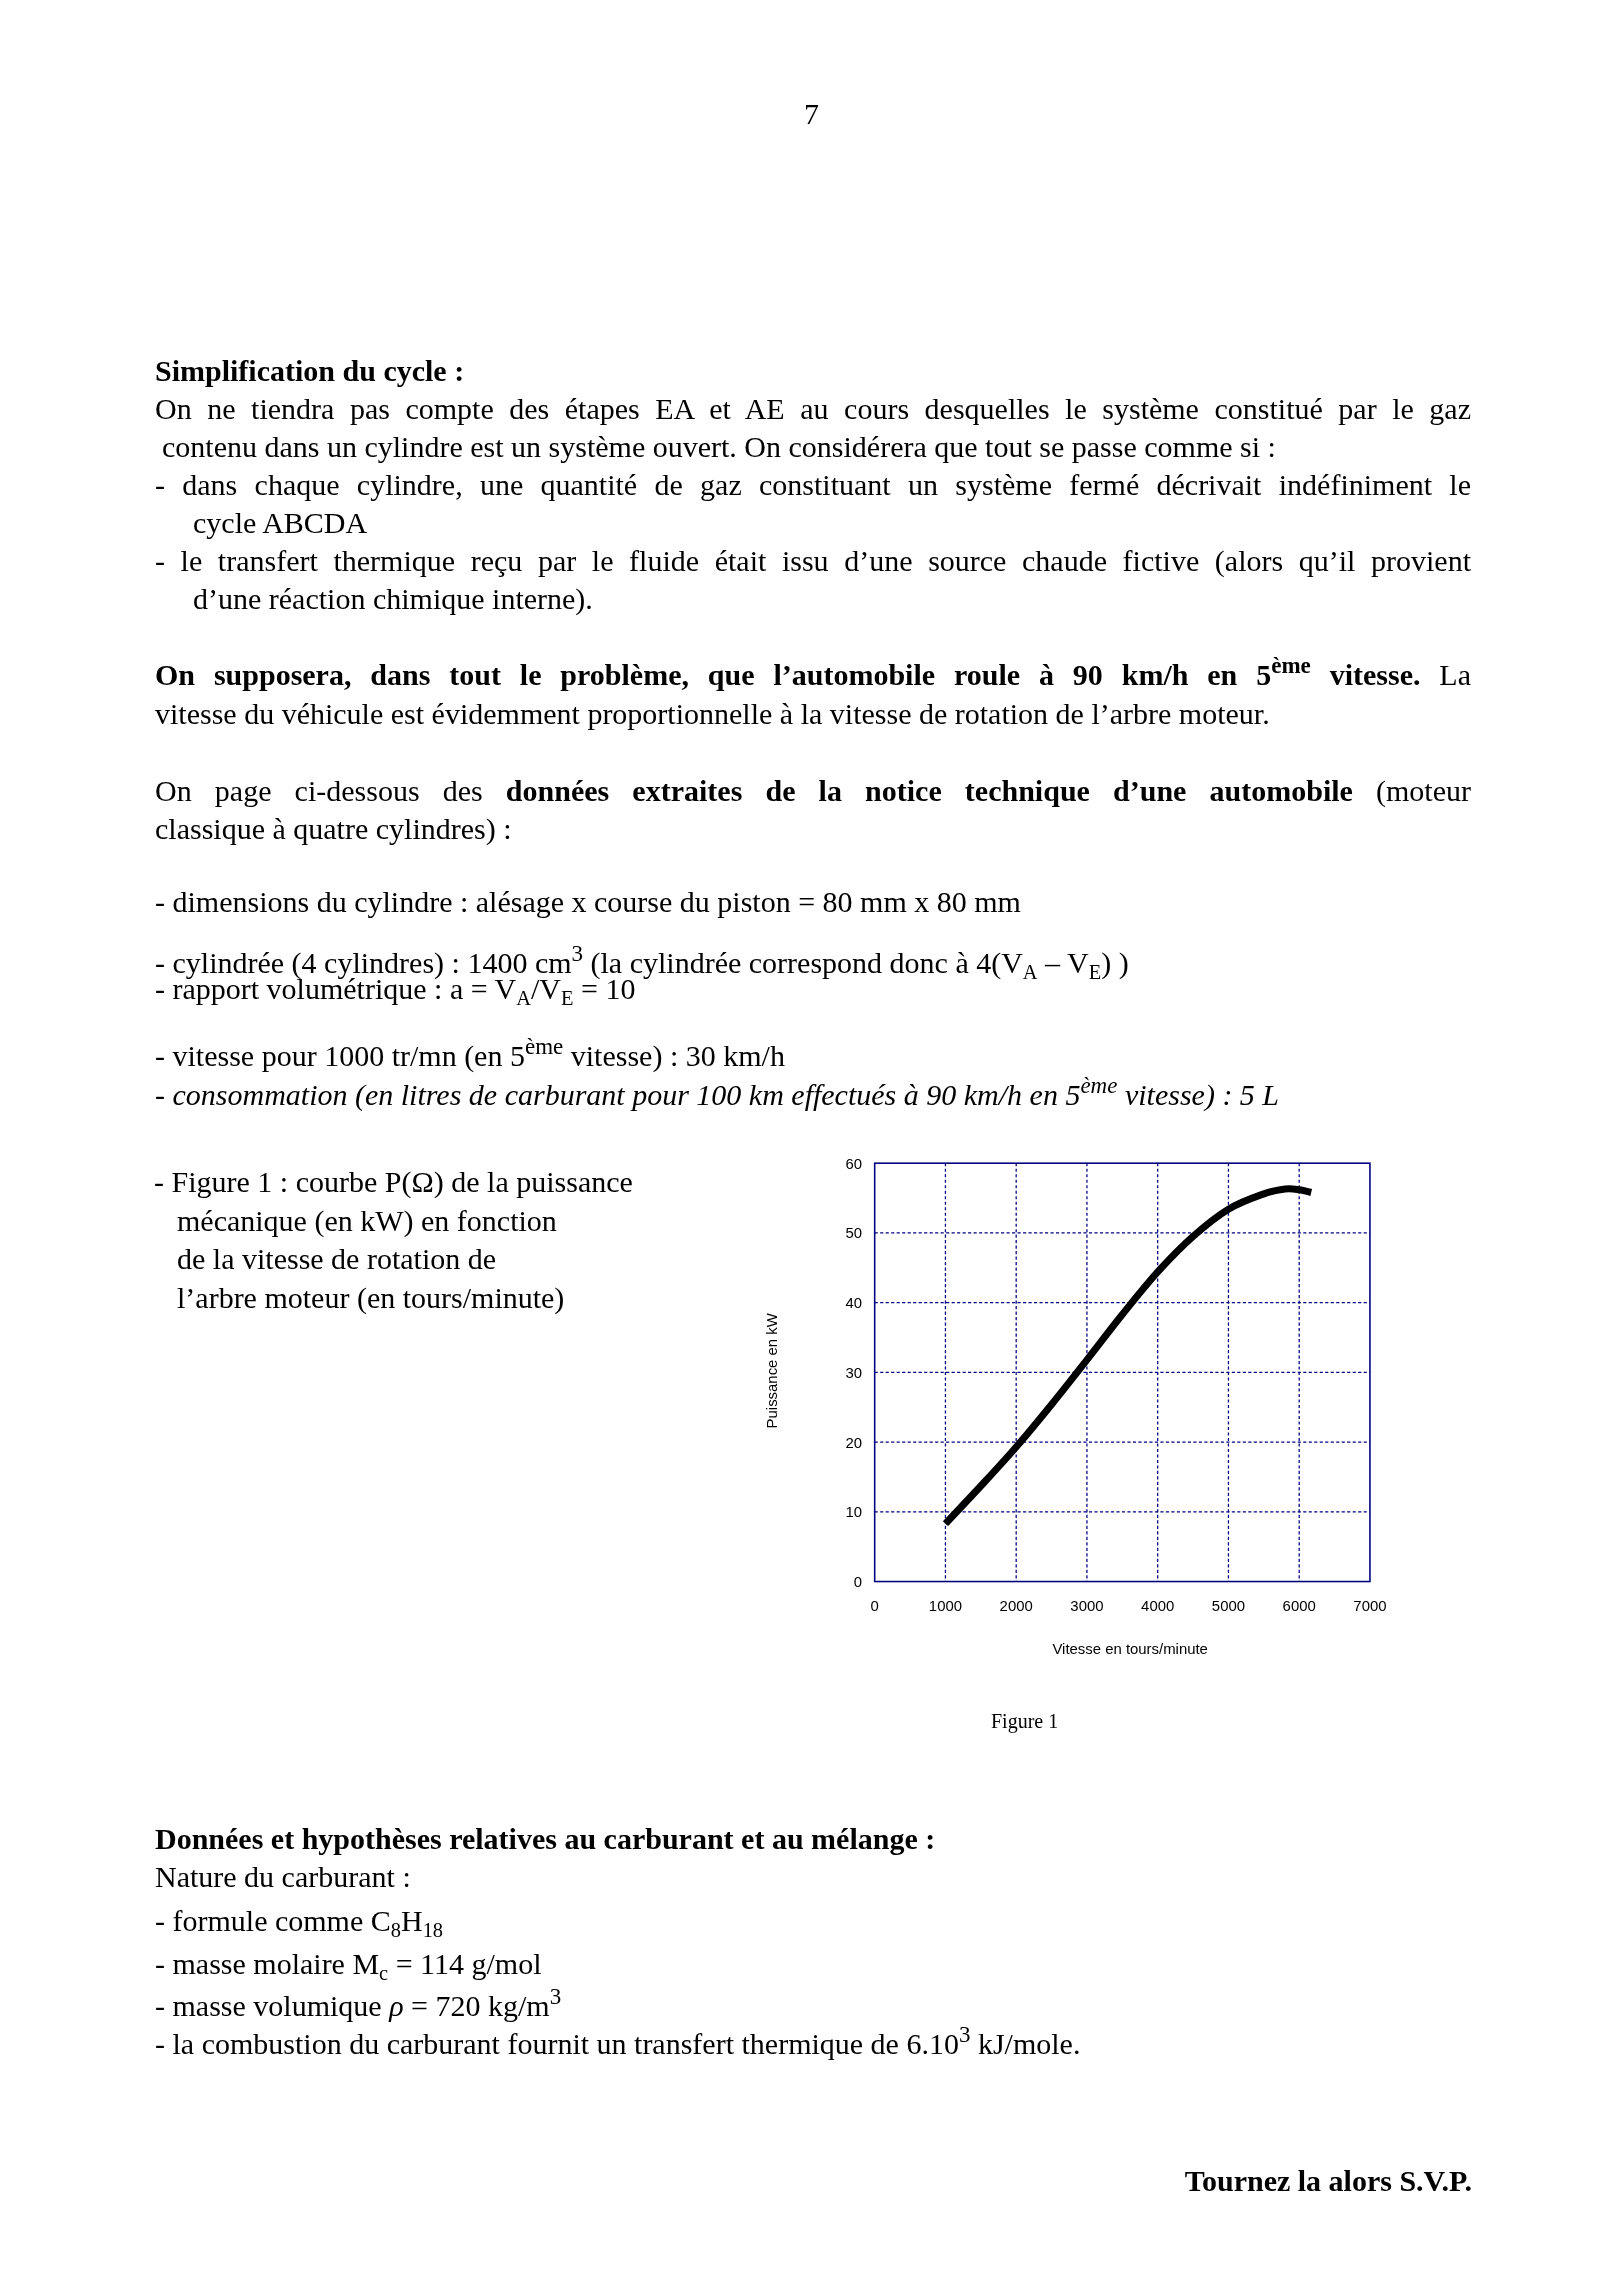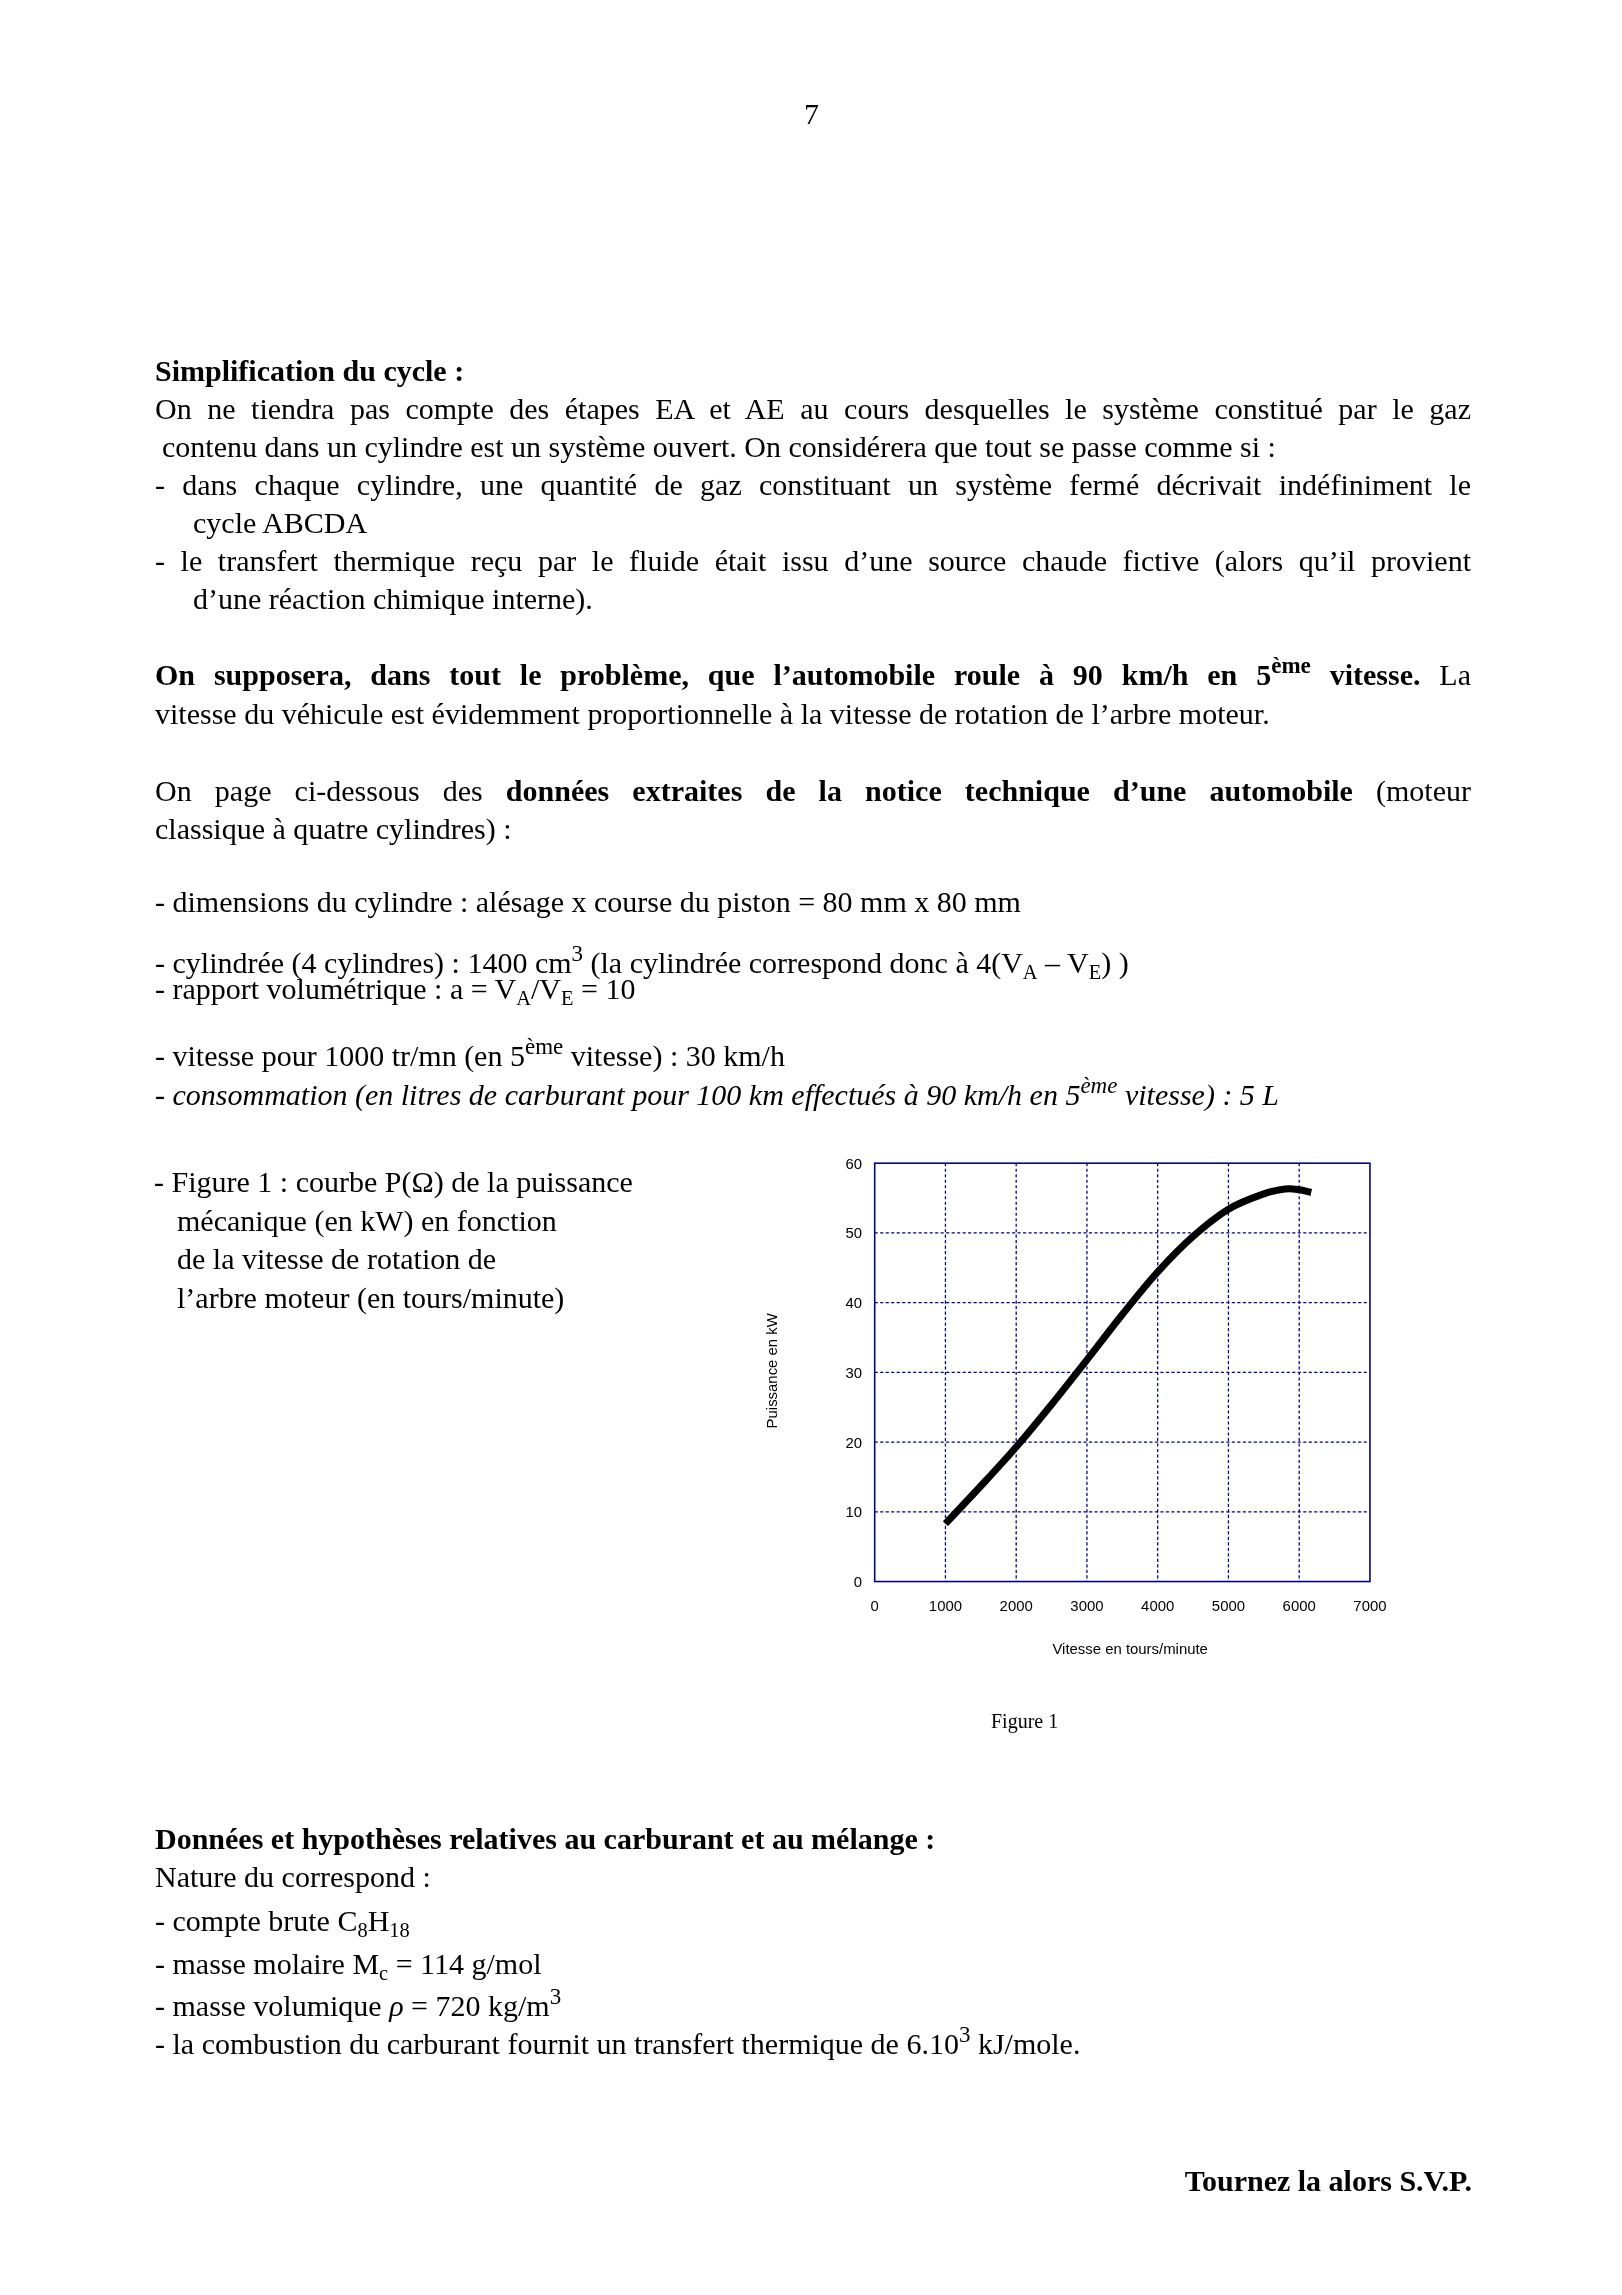--- a/index.html
+++ b/index.html
@@ -82,20 +82,20 @@
       <text x="1098" y="1489" font-size="19" text-anchor="end">60</text>
     </g>
   <path id="curve" fill="none" stroke-width="9" stroke-linecap="butt" stroke-linejoin="round" d="M1204.142857142857,1941.2683333333334 C1211.654761904762,1933.2733333333335 1234.1904761904761,1909.5844444444444 1249.2142857142858,1893.2983333333334 C1264.2380952380954,1877.0122222222224 1279.2619047619046,1860.8741666666667 1294.2857142857142,1843.5516666666667 C1309.3095238095239,1826.2291666666667 1324.3333333333335,1807.870277777778 1339.357142857143,1789.3633333333335 C1354.3809523809523,1770.856388888889 1369.404761904762,1751.6091666666666 1384.4285714285713,1732.51 C1399.4523809523807,1713.4108333333334 1414.4761904761904,1693.4233333333334 1429.5,1674.7683333333334 C1444.5238095238096,1656.1133333333335 1459.5476190476188,1637.1622222222222 1474.5714285714284,1620.58 C1489.595238095238,1603.9977777777776 1504.6190476190475,1588.6000000000001 1519.642857142857,1575.275 C1534.6666666666667,1561.95 1549.6904761904761,1549.661388888889 1564.7142857142858,1540.63 C1579.7380952380954,1531.5986111111113 1597.7666666666667,1525.3802777777778 1609.7857142857142,1521.0866666666666 C1621.8047619047618,1516.7930555555554 1629.3166666666666,1515.7566666666667 1636.8285714285714,1514.8683333333333 C1644.3404761904762,1513.98 1649.2983333333332,1515.016388888889 1654.8571428571427,1515.7566666666667 C1660.4159523809521,1516.4969444444444 1667.627380952381,1518.7177777777777 1670.1814285714286,1519.31" stroke="#000000"></path>
   <text id="xlabel" font-size="19" text-anchor="middle" x="1439.5" y="2107">Vitesse en tours/minute</text>
   <text id="ylabel" font-size="19" text-anchor="middle" transform="translate(989,1746.5) rotate(-90)">Puissance en kW</text>
 </svg>
 
 <div id="fig-caption">Figure 1</div>
 
 <div class="ln" style="top:1820px;"><b>Données et hypothèses relatives au carburant et au mélange :</b></div>
-<div class="ln" style="top:1858px;">Nature du correspond :</div>
-<div class="ln" style="top:1902px;"><span>- compte brute C</span><sub>8</sub><span>H</span><sub>18</sub></div>
+<div class="ln" style="top:1858px;">Nature du carburant :</div>
+<div class="ln" style="top:1902px;"><span>- formule comme C</span><sub>8</sub><span>H</span><sub>18</sub></div>
 <div class="ln" style="top:1945px;"><span>- masse molaire M</span><sub>c</sub><span> = 114 g/mol</span></div>
 <div class="ln" style="top:1987px;"><span>- masse volumique  </span><i>ρ</i><span>  = 720 kg/m</span><sup>3</sup></div>
 <div class="ln" style="top:2025px;"><span>- la combustion du carburant fournit un transfert thermique de   6.10</span><sup>3</sup><span> kJ/mole.</span></div>
 
 <div id="turn-page">Tournez la alors S.V.P.</div>
 
 
 </body></html>

